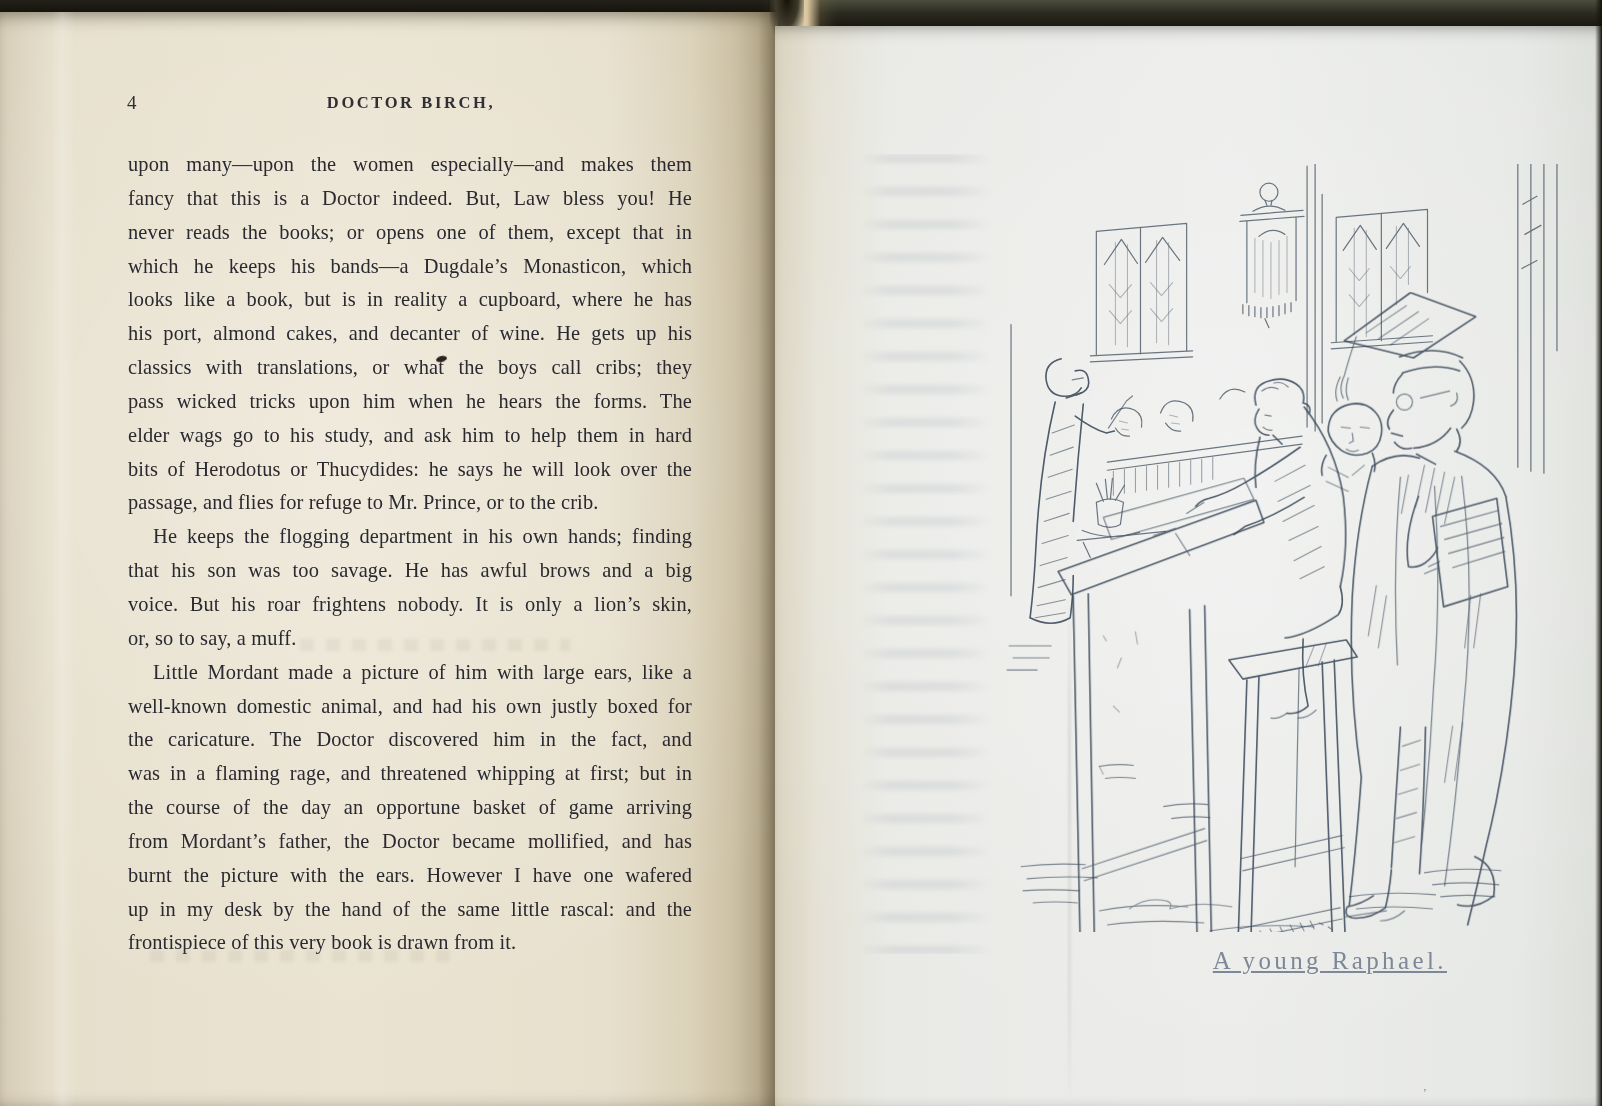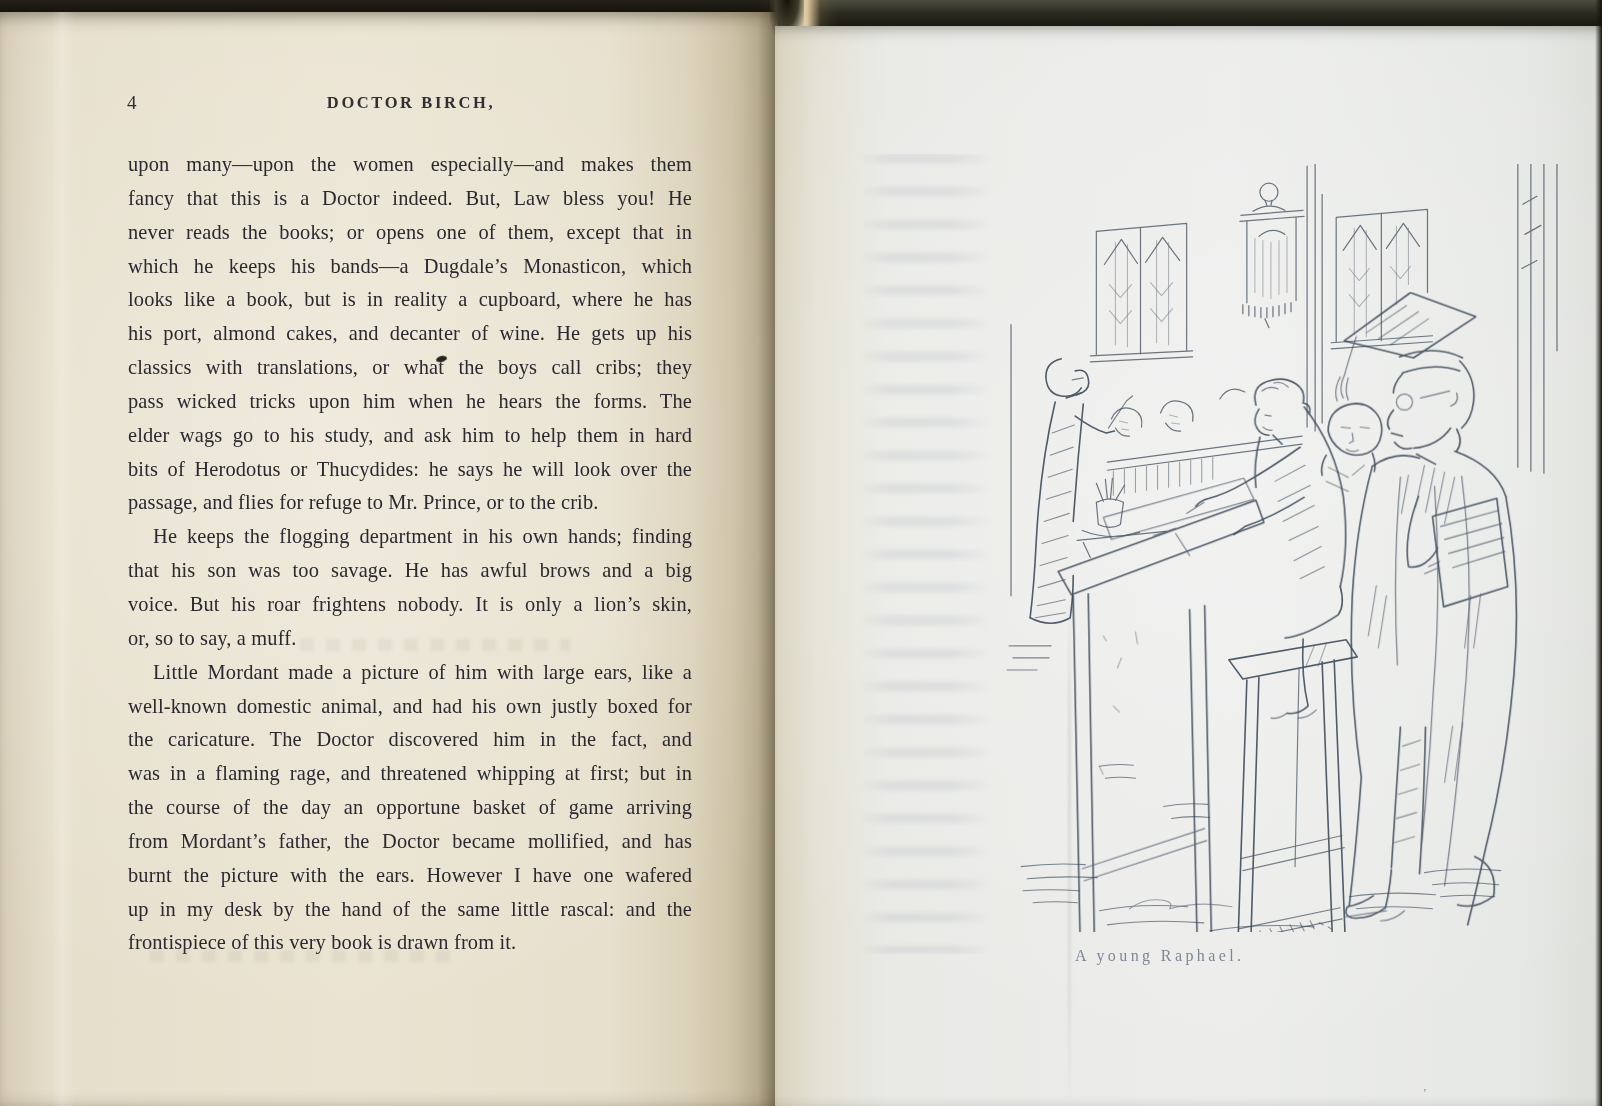--- a/index.html
+++ b/index.html
@@ -79,22 +79,22 @@
     filter:blur(1px);}
   .showthrough{
     position:absolute;left:84px;top:128px;width:132px;height:800px;pointer-events:none;
     background:repeating-linear-gradient(180deg,rgba(110,120,138,.12) 0 9px,rgba(110,120,138,0) 9px 33px);
     filter:blur(2.2px);
     -webkit-mask-image:linear-gradient(90deg,transparent,#000 25%,#000 70%,transparent);
             mask-image:linear-gradient(90deg,transparent,#000 25%,#000 70%,transparent);
   }
   .illustration{position:absolute;left:228px;top:138px;width:562px;height:768px;}
   .caption{
-    position:absolute;left:300px;top:921px;width:372px;text-align:left;
-    font-size:16px;letter-spacing:3.4px;color:#7e8796;
+    position:absolute;left:300px;top:921px;width:372px;text-align:right;
+    font-size:25px;letter-spacing:3.4px;color:#7e8796;text-decoration:underline;
   }
   .corner-mark{position:absolute;left:648px;top:1060px;width:7px;height:10px;color:#55565a;
     font-size:11px;opacity:.8;}
 
   
   .sk{stroke:#3e4c5c;fill:none;stroke-linecap:round;stroke-linejoin:round;}
   .w1{stroke-width:1.2;opacity:.75;}
   .w2{stroke-width:1.6;opacity:.9;}
   .hat{stroke-width:1.05;opacity:.5;}
   .hat2{stroke-width:1.1;opacity:.65;}

